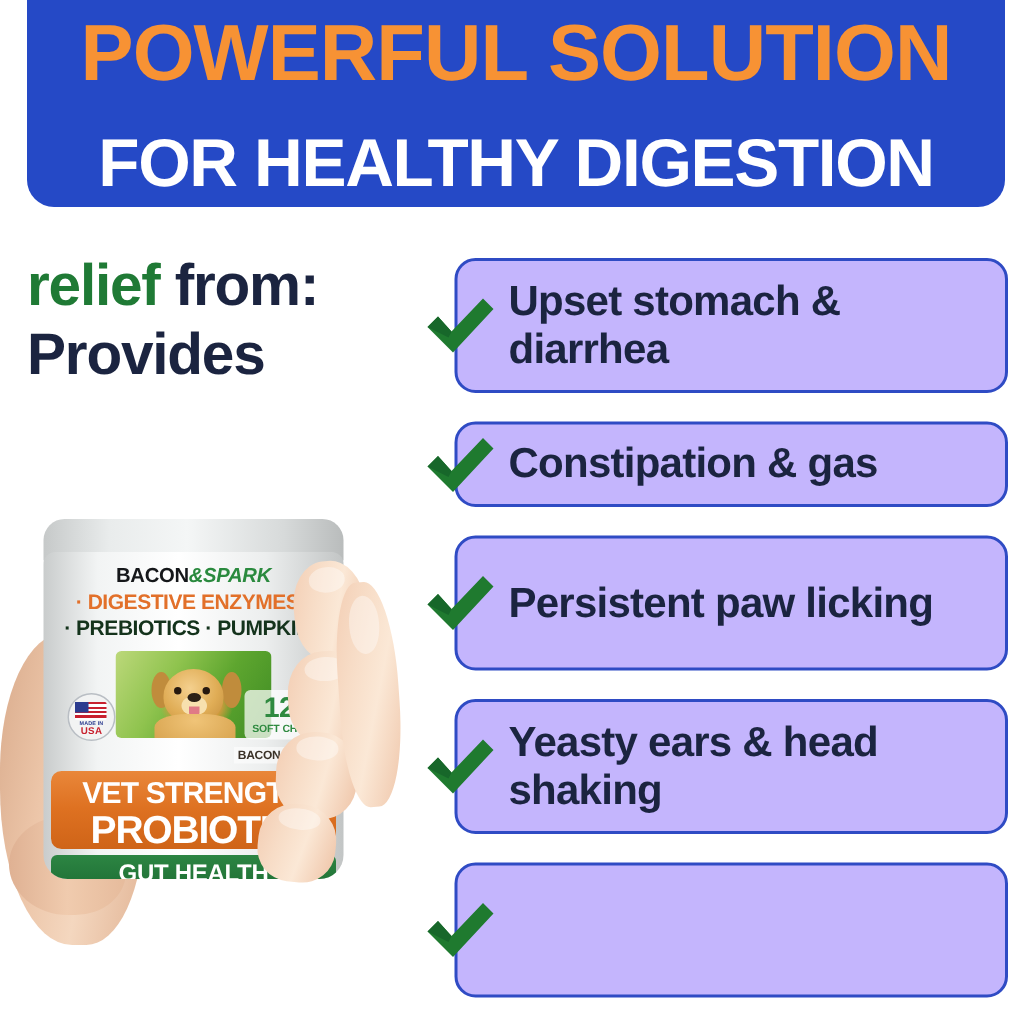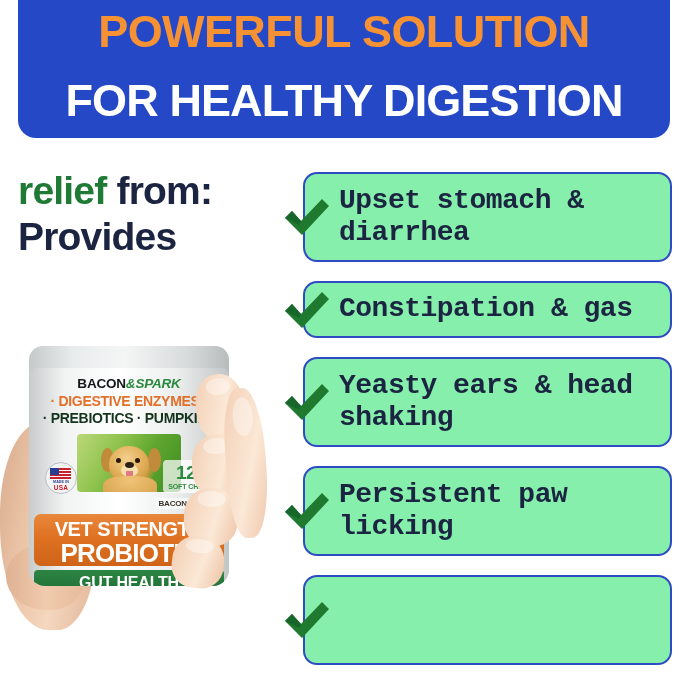--- a/index.html
+++ b/index.html
@@ -24,21 +24,21 @@
     width: 652px;
     height: 152px;
     background: #2549c6;
     border-radius: 0 0 18px 18px;
     box-sizing: border-box;
     padding-top: 22px;
     text-align: center;
   }
   #header-line1 {
     color: #f79234;
-    font-size: 45px;
+    font-size: 53px;
     font-weight: bold;
     letter-spacing: -0.6px;
     line-height: 1.06;
     white-space: nowrap;
   }
   #header-line2 {
     color: #ffffff;
     font-size: 45px;
     font-weight: bold;
     letter-spacing: -0.9px;
@@ -70,26 +70,25 @@
     left: 303px;
     top: 172px;
     width: 369px;
   }
   .benefit-card {
     position: relative;
     box-sizing: border-box;
     width: 369px;
     border: 2px solid #2f4bc4;
     border-radius: 14px;
-    background: #86efac;
+    background: #c4b5fd;
     margin-bottom: 19px;
     padding: 9px 12px 9px 34px;
     display: flex;
     align-items: center;
-    font-family: Liberation Mono, monospace;
   }
   .benefit-card.two-line { min-height: 90px; }
   .benefit-card.one-line { min-height: 57px; }
   .benefit-text {
     font-size: 28px;
     font-weight: bold;
     line-height: 1.16;
     letter-spacing: -0.5px;
     color: #1b2440;
   }
@@ -428,29 +427,29 @@
       <path d="M4 25 L11 18 L20 28 L18 32 Z" fill="#17672a"></path>
     </svg>
     <span class="benefit-text">Constipation &amp; gas</span>
   </div>
 
   <div class="benefit-card two-line">
     <svg class="check-icon" viewBox="0 0 52 48">
       <path d="M4 25 L11 18 L20 28 L41 6 L48 13 L21 42 Z" fill="#1f7a2f"></path>
       <path d="M4 25 L11 18 L20 28 L18 32 Z" fill="#17672a"></path>
     </svg>
-    <span class="benefit-text">Yeasty ears &amp; head shaking</span>
+    <span class="benefit-text">Persistent paw licking</span>
   </div>
 
   <div class="benefit-card two-line">
     <svg class="check-icon" viewBox="0 0 52 48">
       <path d="M4 25 L11 18 L20 28 L41 6 L48 13 L21 42 Z" fill="#1f7a2f"></path>
       <path d="M4 25 L11 18 L20 28 L18 32 Z" fill="#17672a"></path>
     </svg>
-    <span class="benefit-text">Persistent paw licking</span>
+    <span class="benefit-text">Yeasty ears &amp; head shaking</span>
   </div>
 
   <div class="benefit-card two-line">
     <svg class="check-icon" viewBox="0 0 52 48">
       <path d="M4 25 L11 18 L20 28 L41 6 L48 13 L21 42 Z" fill="#1f7a2f"></path>
       <path d="M4 25 L11 18 L20 28 L18 32 Z" fill="#17672a"></path>
     </svg>
   </div>
 
 </div>

